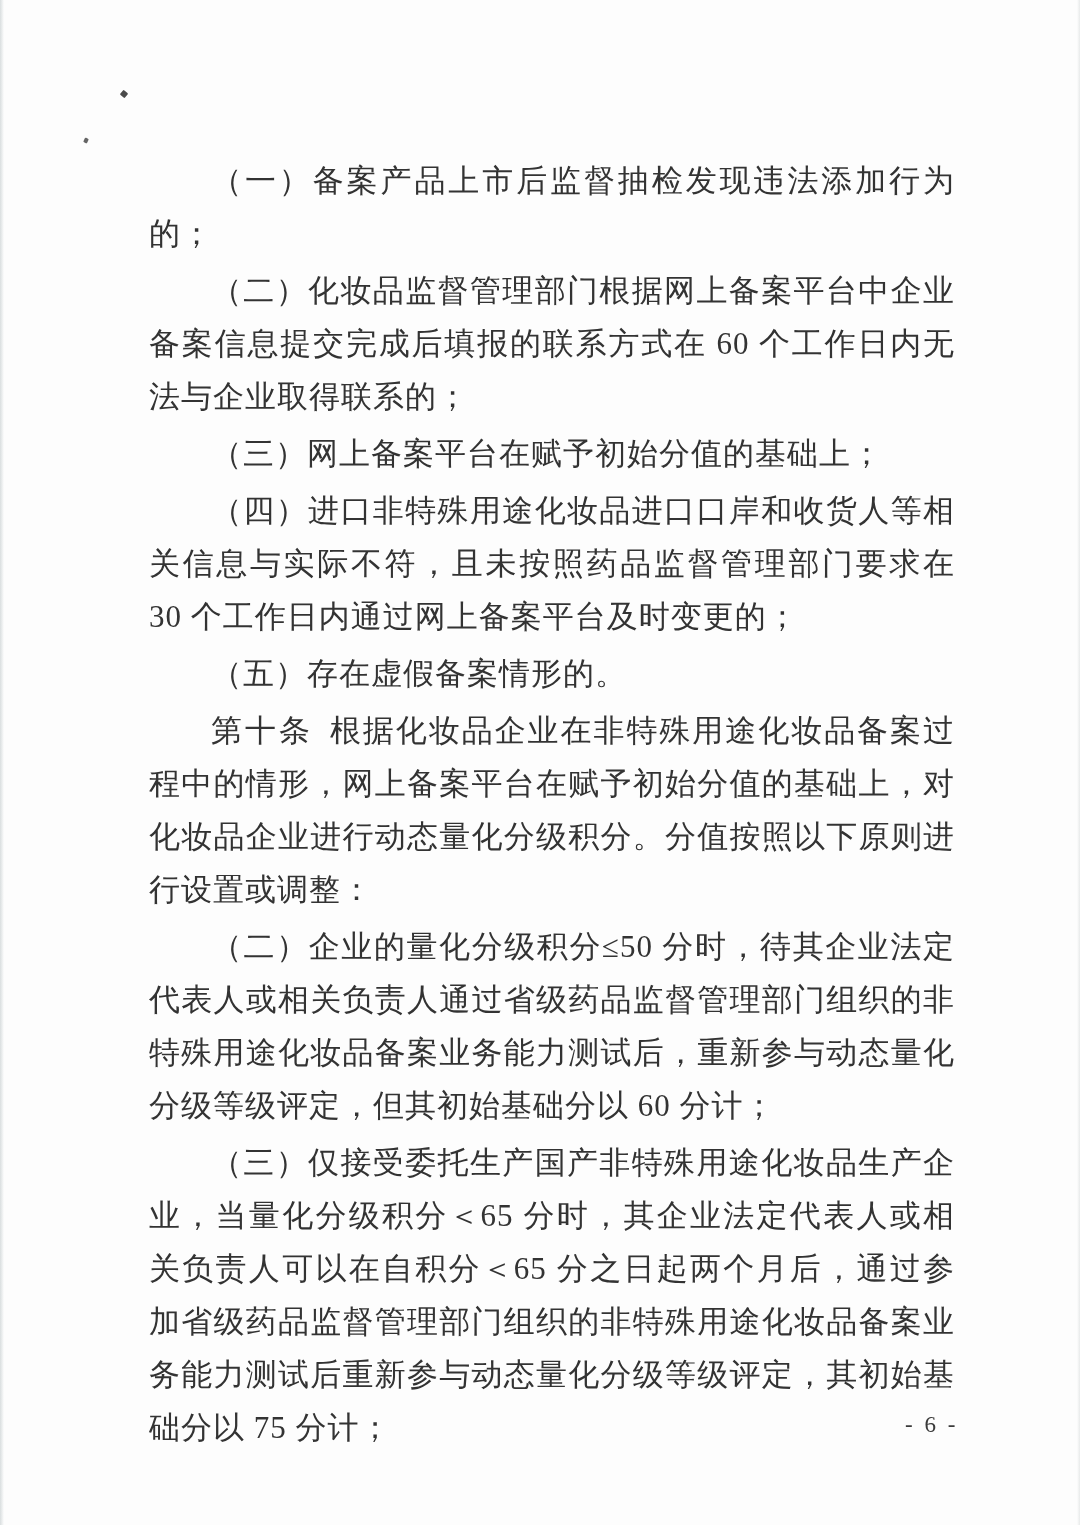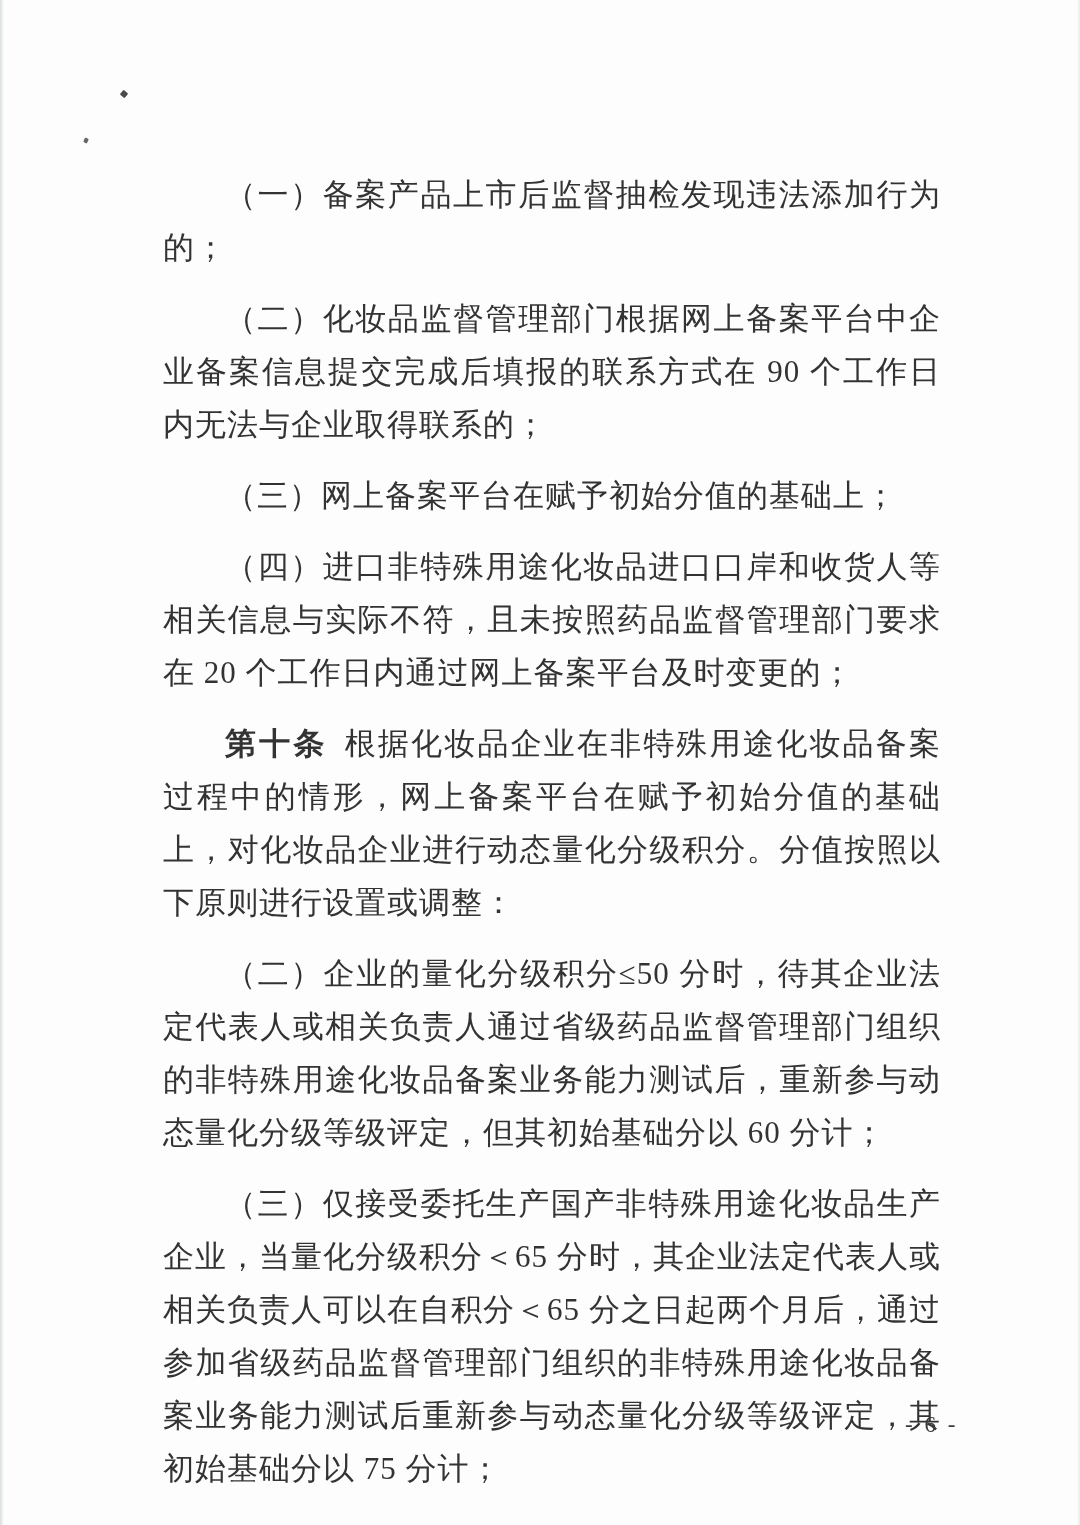--- a/index.html
+++ b/index.html
@@ -39,26 +39,26 @@
     left: 145px;
     top: 150px;
     width: 814px;
     font-size: 31px;
     line-height: 53px;
     letter-spacing: 1px;
     color: #333333;
     text-align: justify;
   }
   .textblock p {
-    margin: 18px;
+    margin: 4px;
     padding: 0;
     text-indent: 2em;
   }
   .article-label {
-    font-weight: 700;
+    font-weight: 400;
     font-family: "Liberation Sans", "DejaVu Sans", sans-serif;
     margin-right: 0.55em;
     letter-spacing: 2px;
   }
   .page-number {
     position: absolute;
     left: 905px;
     top: 1412px;
     font-size: 23px;
     letter-spacing: 3px;
@@ -72,23 +72,24 @@
 <div class="page">
 
   <div class="edge-left"></div>
   <div class="edge-right"></div>
 
   <div class="speck speck-1"></div>
   <div class="speck speck-2"></div>
 
   <div class="textblock">
     <p>（一）备案产品上市后监督抽检发现违法添加行为的；</p>
-    <p>（二）化妆品监督管理部门根据网上备案平台中企业备案信息提交完成后填报的联系方式在 90 个工作日内无法与企业取得联系的；</p>
+    <p>（二）化妆品监督管理部门根据网上备案平台中企业备案信息提交完成后填报的联系方式在 60 个工作日内无法与企业取得联系的；</p>
     <p>（三）网上备案平台在赋予初始分值的基础上；</p>
-    <p>（四）进口非特殊用途化妆品进口口岸和收货人等相关信息与实际不符，且未按照药品监督管理部门要求在 20 个工作日内通过网上备案平台及时变更的；</p>
+    <p>（四）进口非特殊用途化妆品进口口岸和收货人等相关信息与实际不符，且未按照药品监督管理部门要求在 30 个工作日内通过网上备案平台及时变更的；</p>
+    <p>（五）存在虚假备案情形的。</p>
     <p><span class="article-label">第十条</span><span>根据化妆品企业在非特殊用途化妆品备案过程中的情形，网上备案平台在赋予初始分值的基础上，对化妆品企业进行动态量化分级积分。分值按照以下原则进行设置或调整：</span></p>
     <p>（二）企业的量化分级积分≤50 分时，待其企业法定代表人或相关负责人通过省级药品监督管理部门组织的非特殊用途化妆品备案业务能力测试后，重新参与动态量化分级等级评定，但其初始基础分以 60 分计；</p>
     <p>（三）仅接受委托生产国产非特殊用途化妆品生产企业，当量化分级积分＜65 分时，其企业法定代表人或相关负责人可以在自积分＜65 分之日起两个月后，通过参加省级药品监督管理部门组织的非特殊用途化妆品备案业务能力测试后重新参与动态量化分级等级评定，其初始基础分以 75 分计；</p>
   </div>
 
   <div class="page-number">- 6 -</div>
 
 </div>
 
 </body></html>

